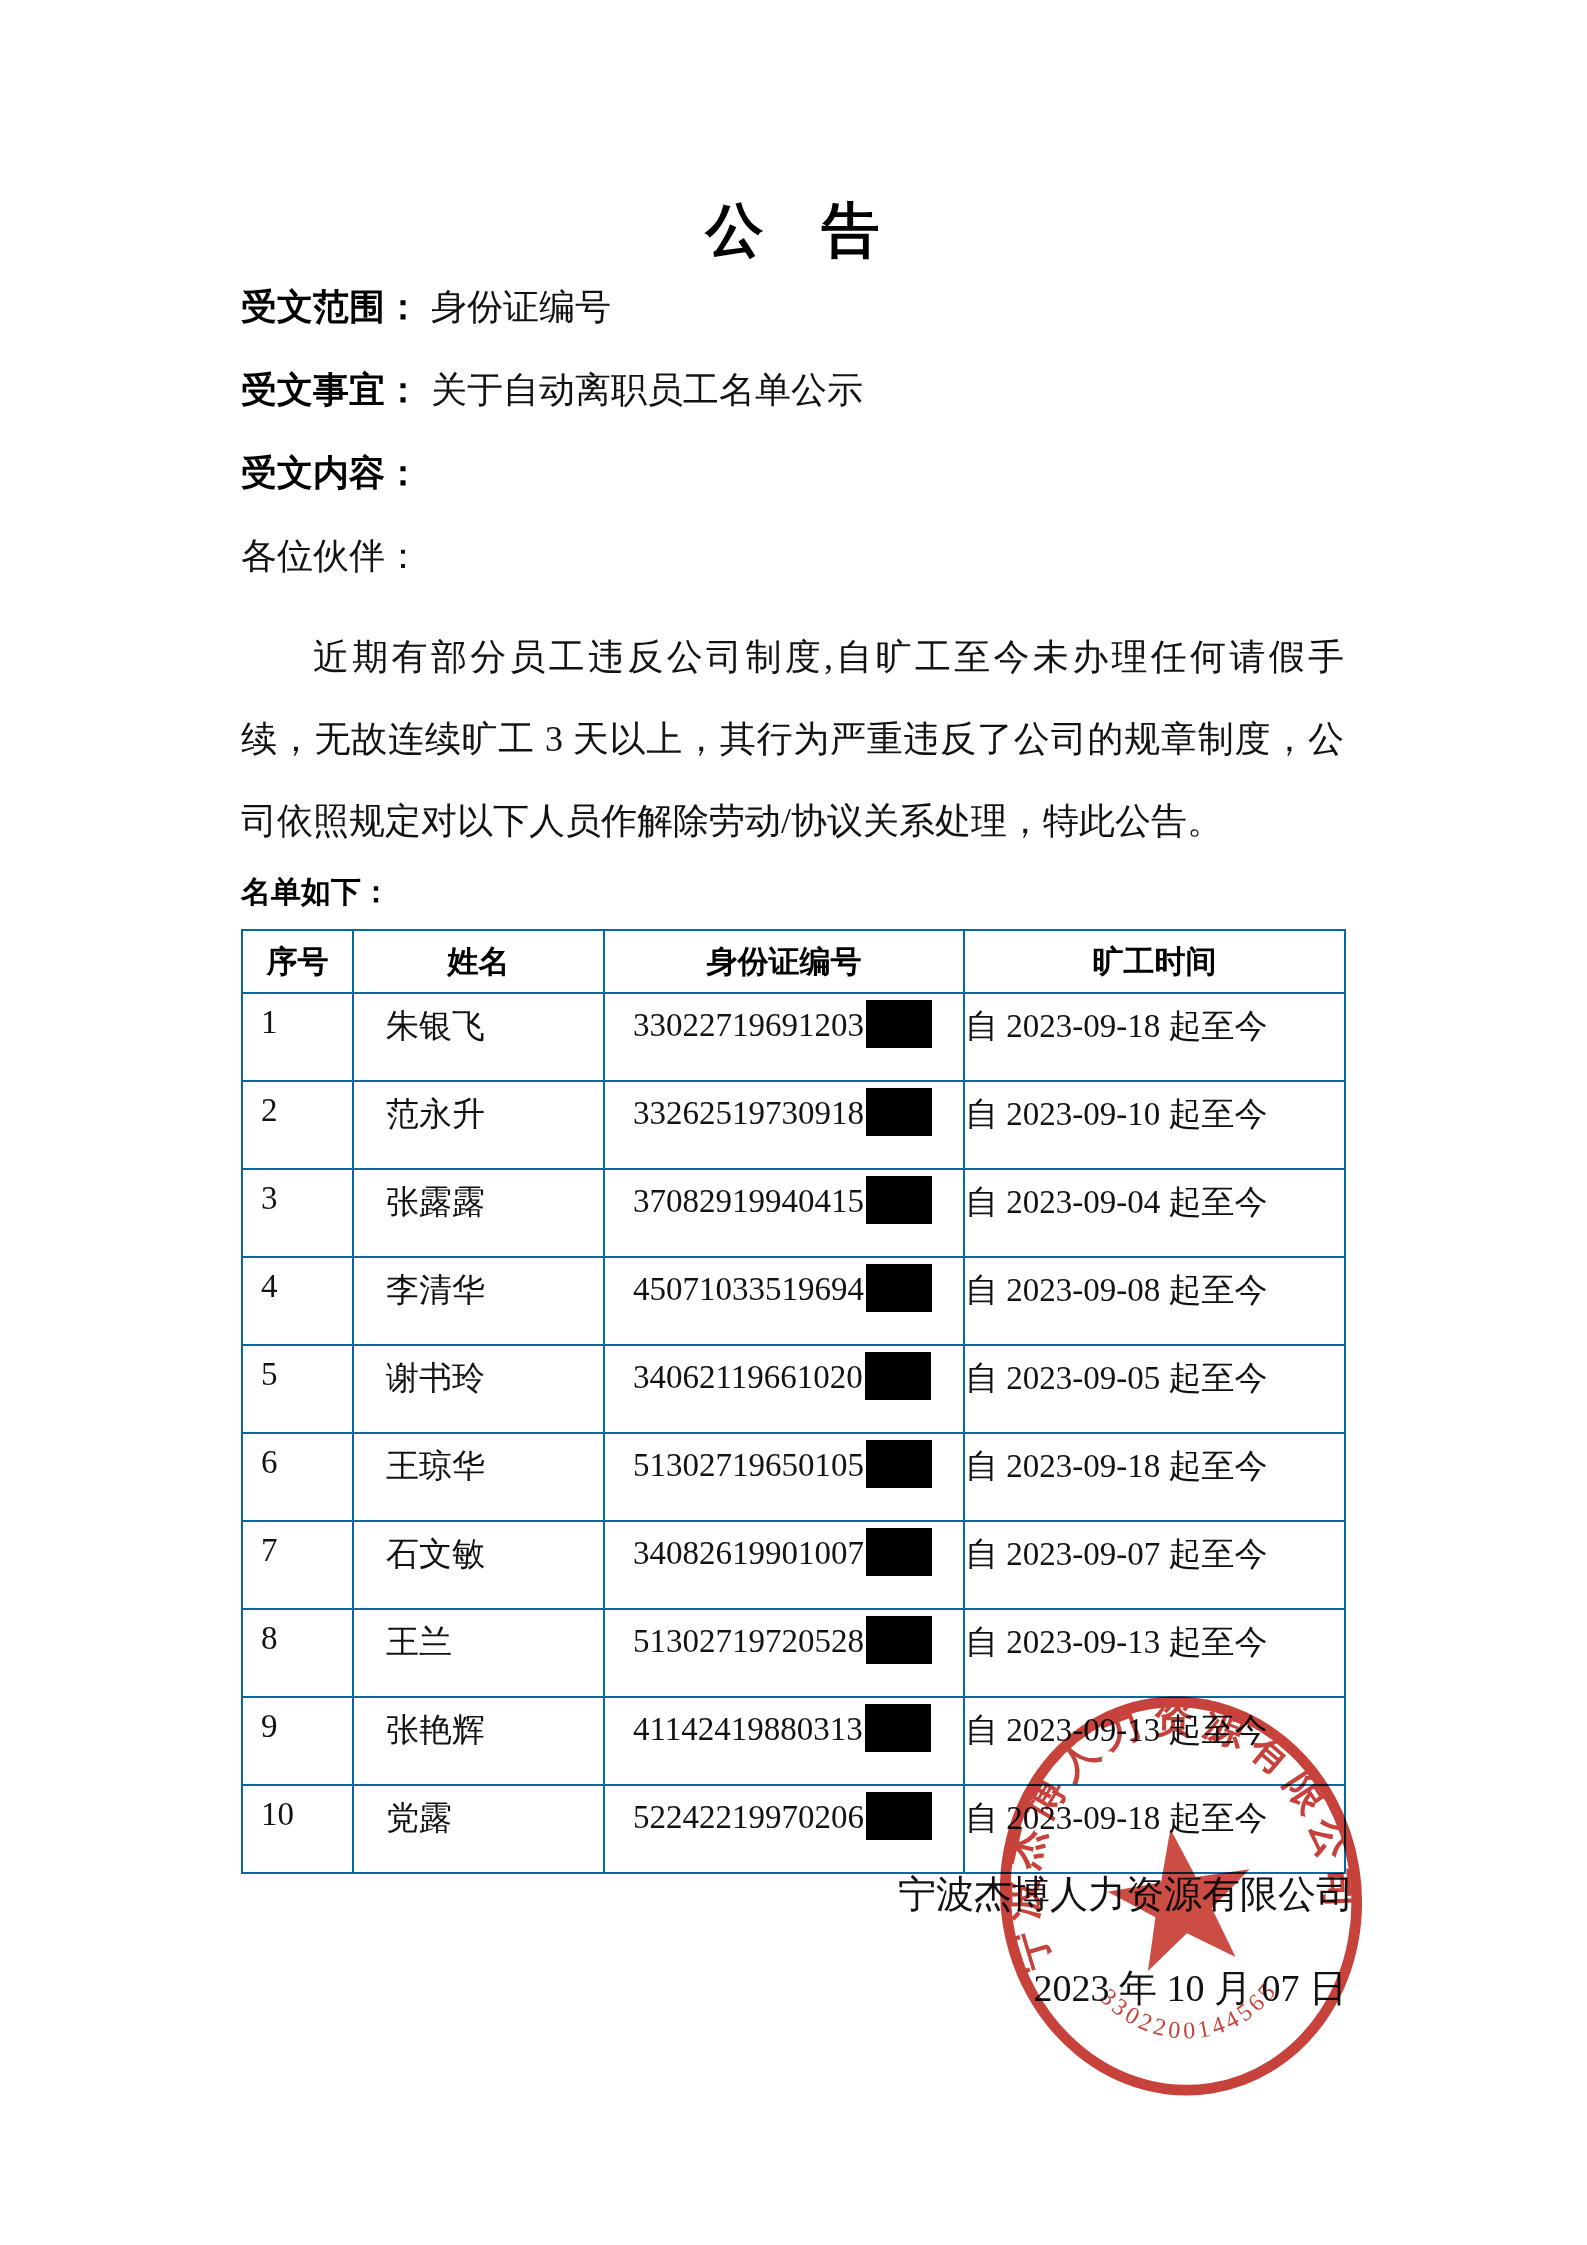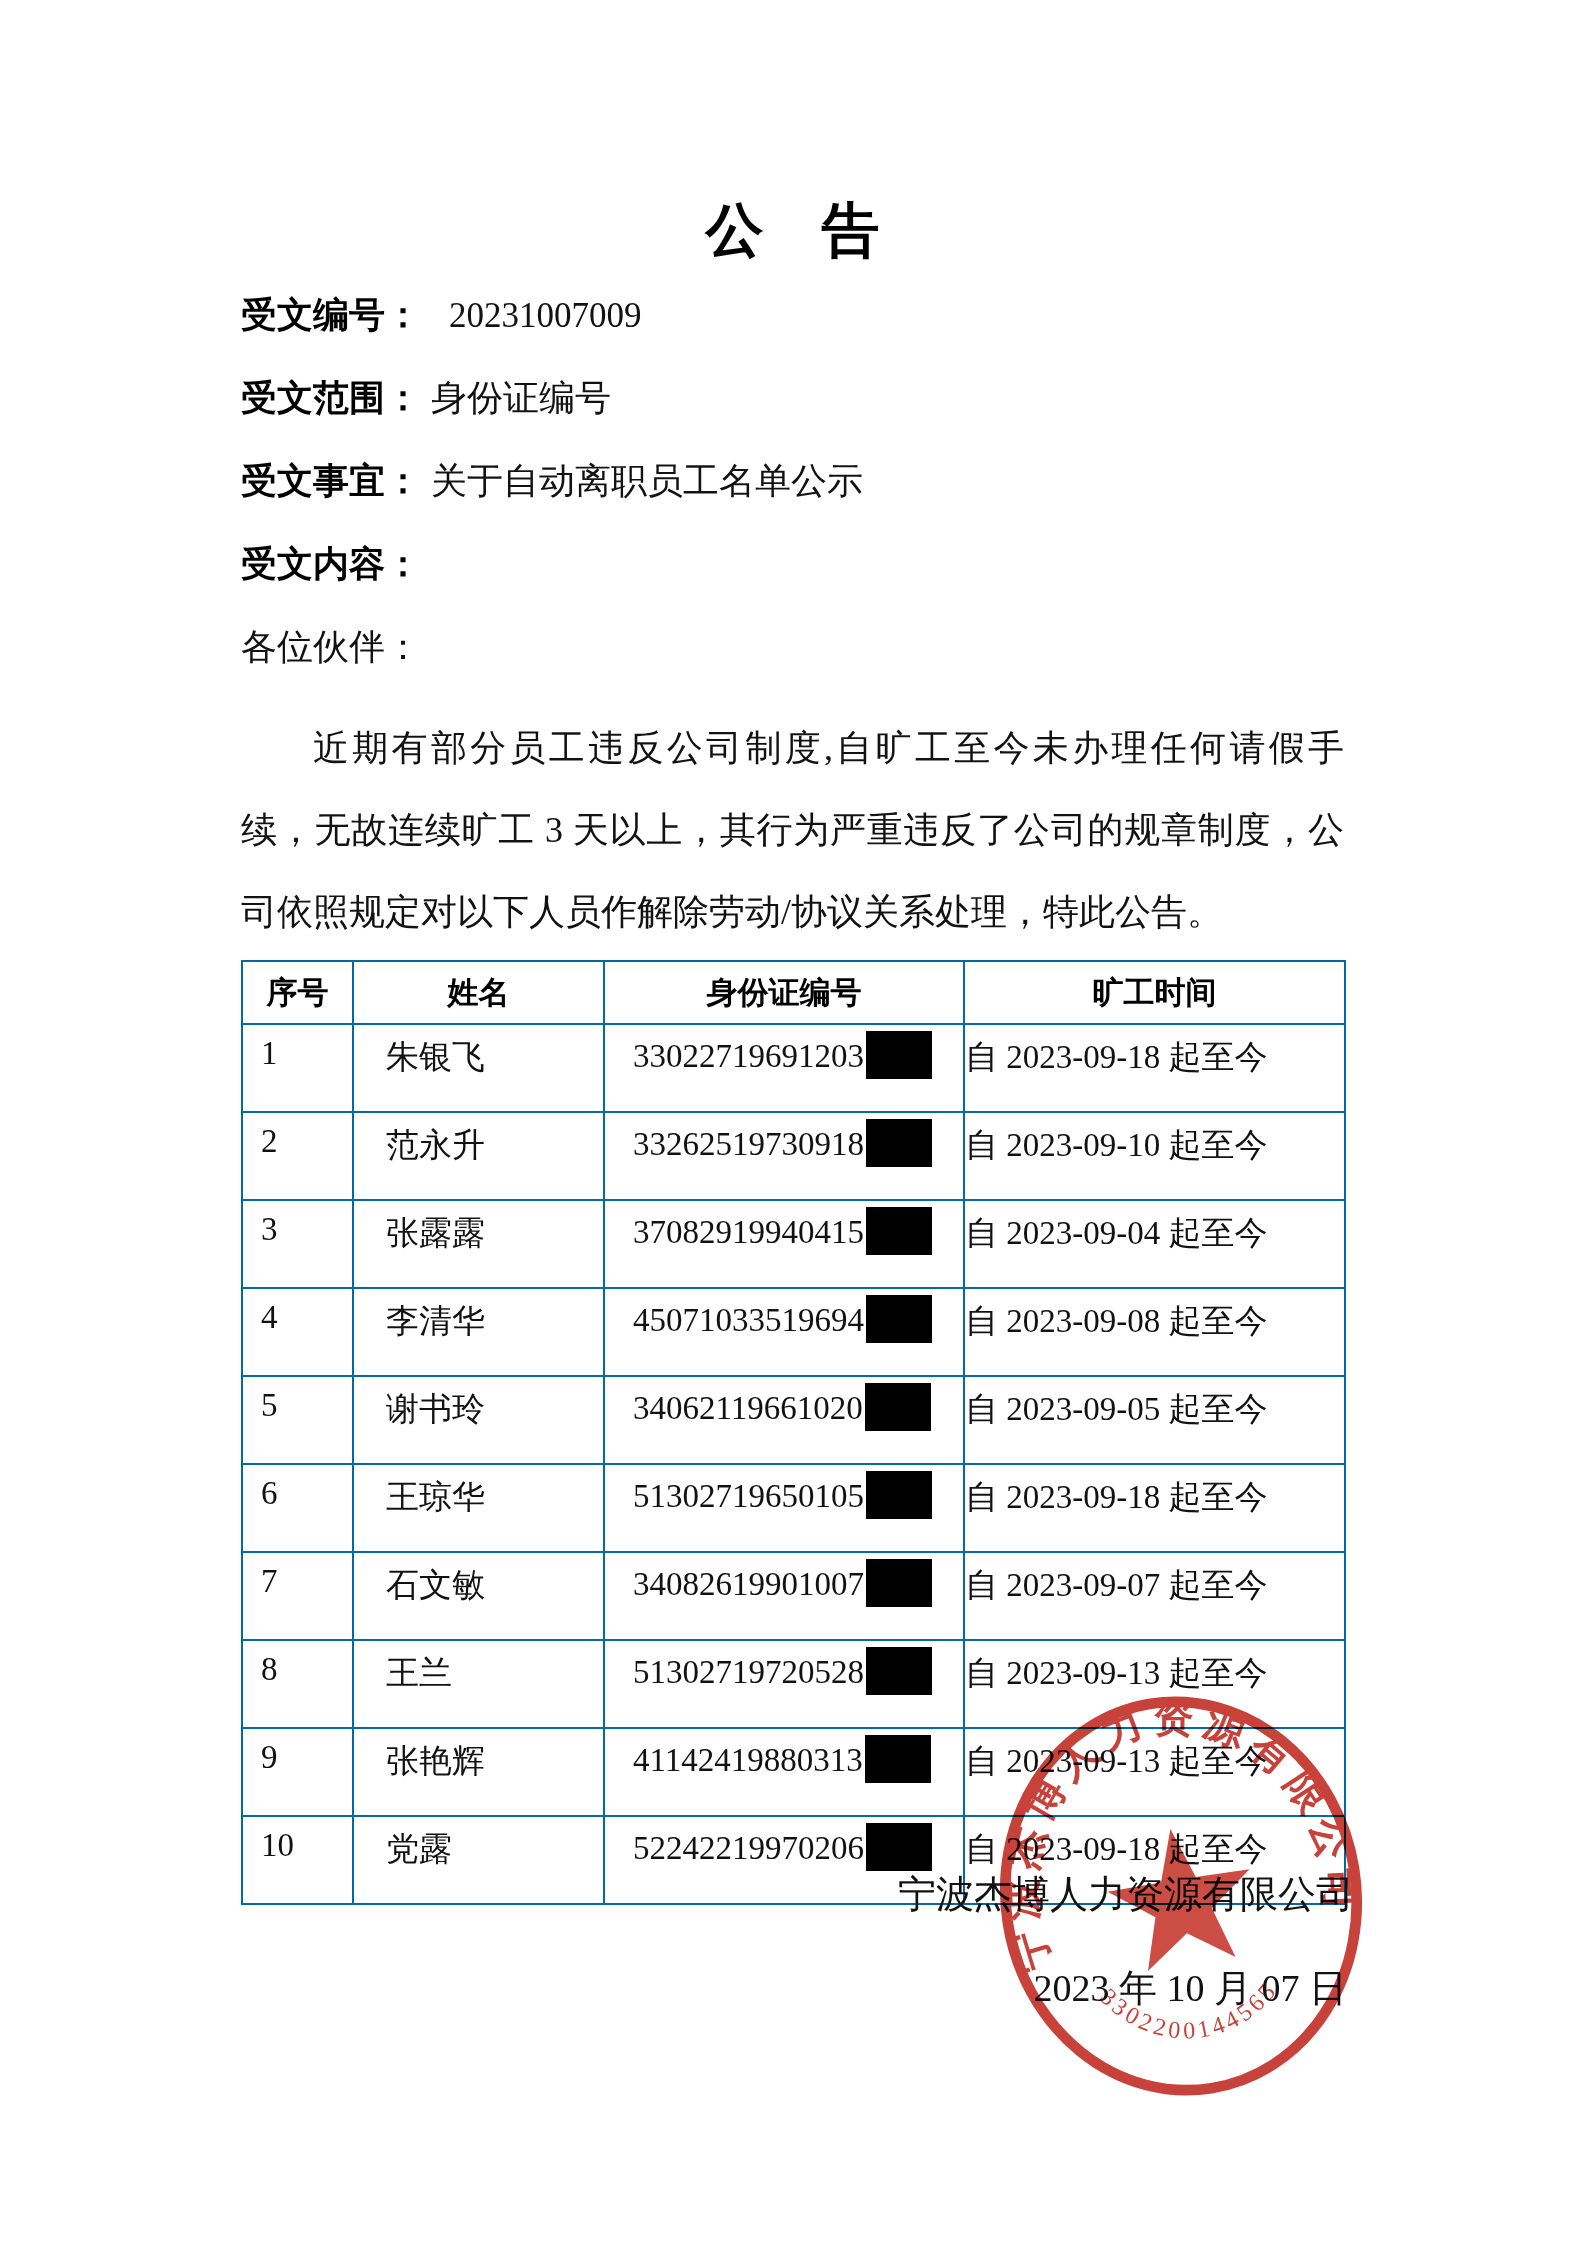--- a/index.html
+++ b/index.html
@@ -78,41 +78,39 @@
   }
 </style>
 </head>
 <body>
 
 <div class="page">
   <div class="content">
 
     <div class="doc-title">公　告</div>
 
-    <div class="meta-line first">
-      <span class="meta-label">受文编号：</span><span class="meta-value num">20231007009</span>
-    </div>
     <div class="meta-line">
       <span class="meta-label">受文范围：</span><span class="meta-value">身份证编号</span>
     </div>
     <div class="meta-line">
       <span class="meta-label">受文事宜：</span><span class="meta-value">关于自动离职员工名单公示</span>
     </div>
     <div class="meta-line">
       <span class="meta-label">受文内容：</span><span class="meta-value"></span>
     </div>
 
     <div class="salutation">各位伙伴：</div>
 
     <div class="paragraph">
       <div class="para-line fill indent">近期有部分员工违反公司制度,自旷工至今未办理任何请假手</div>
       <div class="para-line fill">续，无故连续旷工 3 天以上，其行为严重违反了公司的规章制度，公</div>
       <div class="para-line">司依照规定对以下人员作解除劳动/协议关系处理，特此公告。</div>
     </div>
 
+    <div class="list-label">名单如下：</div>
 
     <table class="roster">
       <colgroup>
         <col class="col-no">
           <col class="col-name">
           <col class="col-id">
           <col class="col-time">
       </colgroup>
       <tbody>
           <tr>

